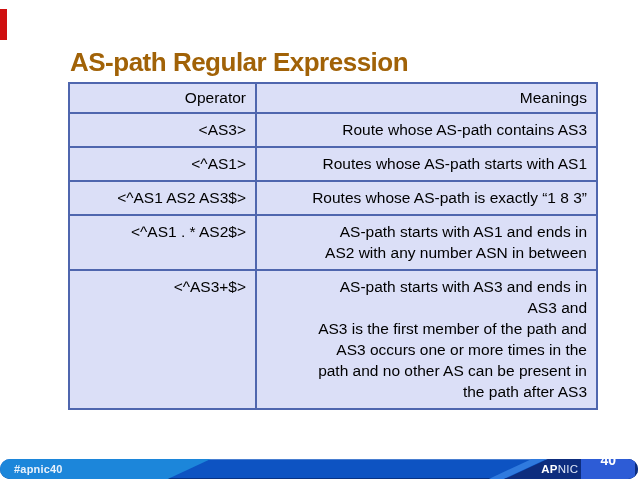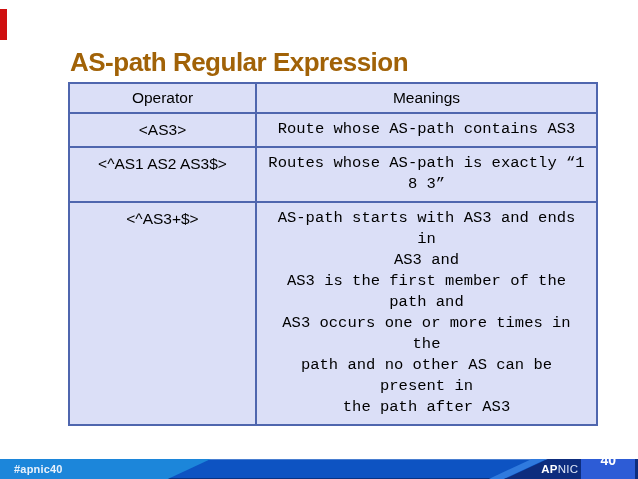--- a/index.html
+++ b/index.html
@@ -34,36 +34,37 @@
     table-layout: fixed;
     width: 528px;
   }
   table.aspath col.c1 { width: 187px; }
   table.aspath col.c2 { width: 341px; }
   table.aspath th, table.aspath td {
     background: #dbdff7;
     border: 2px solid #4f66ae;
     font-size: 15.5px;
     font-weight: normal;
-    text-align: center;
+    text-align: right;
     vertical-align: top;
     line-height: 21px;
     padding: 5px 9px 6px 9px;
     color: #000;
   }
   table.aspath th { padding-top: 3px; padding-bottom: 4px; }
-  td.meaning { white-space: pre-line; font-family: Liberation Mono, monospace; }
+  td.meaning { white-space: pre-line; }
 
   
   .footer-bar {
     position: absolute; left: 0; bottom: 0;
     width: 638px; height: 20px;
     background: #0d53c2;
     overflow: hidden;
     box-shadow: inset 0 1px 0 rgba(255,255,255,0.25), inset 0 -1px 0 rgba(5,25,80,0.55);
+    border-radius: 10px;
   }
   .seg { position: absolute; top: -2px; height: 24px; transform: skewX(-65deg); transform-origin: top left; }
   .seg-light { left: -30px; width: 245px; background: #1c86da; }
   .seg-slash { left: 536px; width: 15px; background: #2f7ade; }
   .seg-navy  { left: 552px; width: 160px; background: #0d2d7e; }
 
   .hashtag {
     position: absolute; left: 14px; top: 0; height: 20px;
     display: flex; align-items: center;
     font-size: 11px; font-weight: bold; color: #e8f1fb;
@@ -101,22 +102,31 @@
       <th>Operator</th>
       <th>Meanings</th>
     </tr>
   </thead>
   <tbody>
     <tr>
       <td class="operator">&lt;AS3&gt;</td>
       <td class="meaning">Route whose AS-path contains AS3</td>
     </tr>
     <tr>
+      <td class="operator">&lt;^AS1&gt;</td>
+      <td class="meaning">Routes whose AS-path starts with AS1</td>
+    </tr>
+    <tr>
       <td class="operator">&lt;^AS1 AS2 AS3$&gt;</td>
       <td class="meaning">Routes whose AS-path is exactly “1 8 3”</td>
+    </tr>
+    <tr>
+      <td class="operator">&lt;^AS1 . * AS2$&gt;</td>
+      <td class="meaning">AS-path starts with AS1 and ends in
+AS2 with any number ASN in between</td>
     </tr>
     <tr>
       <td class="operator">&lt;^AS3+$&gt;</td>
       <td class="meaning">AS-path starts with AS3 and ends in
 AS3 and
 AS3 is the first member of the path and
 AS3 occurs one or more times in the
 path and no other AS can be present in
 the path after AS3</td>
     </tr>

